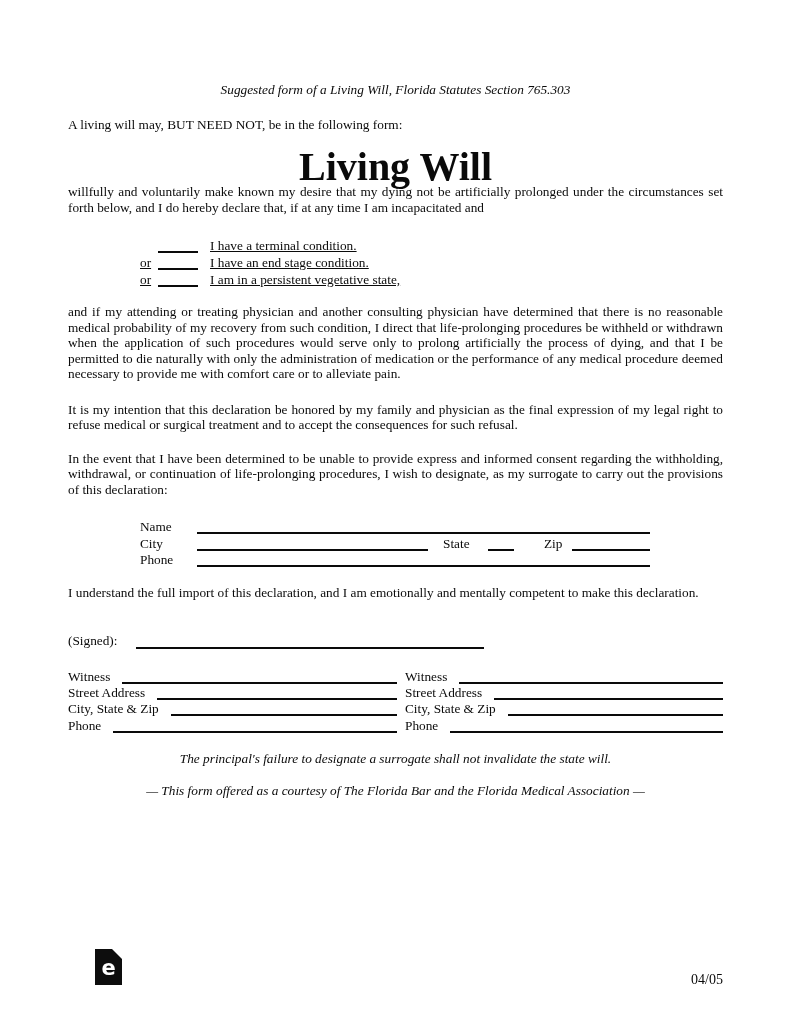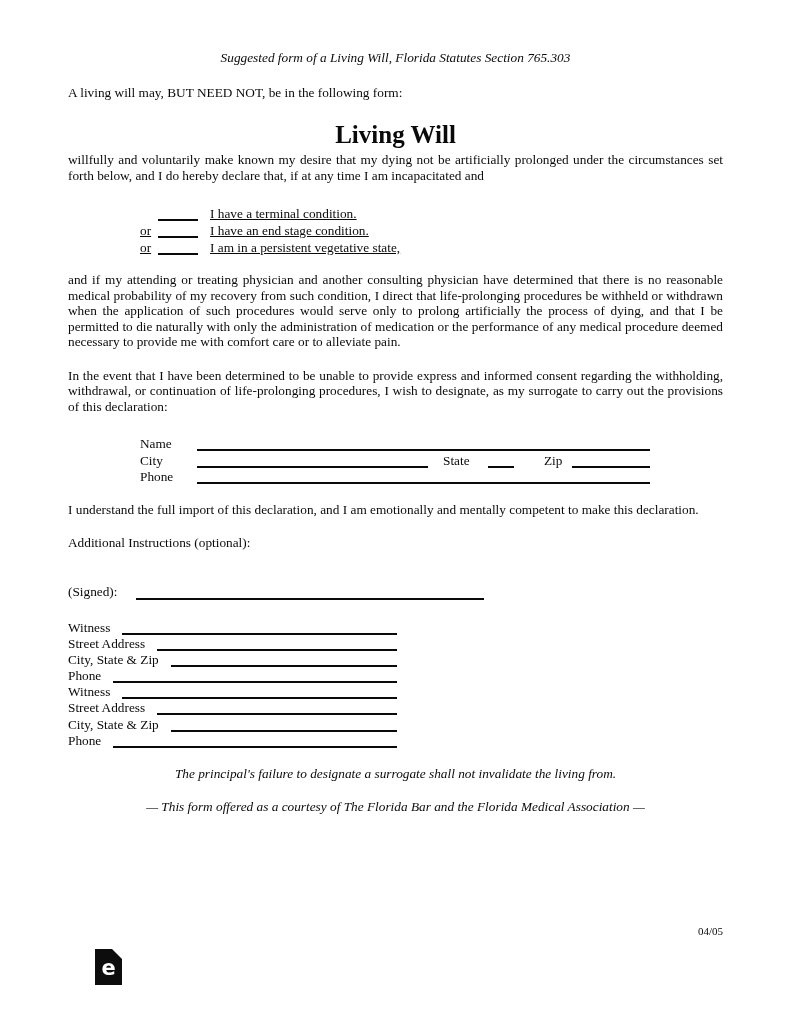--- a/index.html
+++ b/index.html
@@ -5,31 +5,31 @@
   html, body { margin: 0; padding: 0; background: #ffffff; }
   .page {
     position: relative;
     width: 791px;
     height: 1024px;
     background: #ffffff;
     font-family: "Liberation Serif", serif;
     color: #0a0a0a;
     overflow: hidden;
   }
-  .content { padding: 50px 68px 0 68px; font-size: 13.3px; line-height: 15.5px; }
+  .content { padding: 50px 68px 0 68px; font-size: 13.3px; line-height: 15.5px; margin-top: 32px; }
   p { margin: 0; }
   .center { text-align: center; }
   .italic { font-style: italic; }
   .just { text-align: justify; }
 
   .intro-line { margin-top: 19px; }
   .doc-title {
     margin: 18px 0 0 0;
     text-align: center;
-    font-size: 25px;
+    font-size: 40px;
     line-height: 34px;
     font-weight: bold;
     font-family: "Liberation Serif", serif;
   }
 
   .blank {
     display: inline-block;
     border-bottom: 2px solid #0a0a0a;
     height: 13px;
     flex: none;
@@ -66,35 +66,35 @@
   .zip-label { margin-left: 30px; width: 22px; flex: none; }
   .zip-line { flex: 1; margin-left: 6px; }
 
   .para-competence { margin-top: 16px; }
   .addl-label { margin-top: 18px; }
 
   .signed-row { display: flex; margin-top: 33px; align-items: flex-start; }
   .signed-line { width: 348px; margin-left: 18px; height: 14px; }
 
   
-  .wit-block { display: flex; margin-top: 20px; flex-direction: column; }
+  .wit-block { display: flex; margin-top: 20px; }
   .wit-col { width: 329px; margin-right: 8px; }
   .wit-col:last-child { flex: 1; margin-right: 0; }
   .wit-row { display: flex; height: 16.2px; align-items: flex-start; }
   .wit-label { flex: none; white-space: pre; }
   .wit-line { flex: 1; margin-left: 12px; }
 
   .footer-note { margin-top: 17px; }
   .courtesy-note { margin-top: 17px; }
 
   .revision {
     position: absolute;
-    top: 925px;
+    top: 972px;
     right: 68px;
-    font-size: 11px;
+    font-size: 14px;
   }
 
   
   .logo {
     position: absolute;
     left: 95px;
     top: 949px;
     width: 27px;
     height: 36px;
     background: #0d0d0d;
@@ -139,20 +139,21 @@
       </div>
       <div class="cond-row">
         <span class="cond-or">or</span>
         <span class="blank cond-blank"></span>
         <span class="cond-text">I am in a persistent vegetative state,</span>
       </div>
     </div>
 
     <p class="just para-physician">and if my attending or treating physician and another consulting physician have determined that there is no reasonable medical probability of my recovery from such condition, I direct that life-prolonging procedures be withheld or withdrawn when the application of such procedures would serve only to prolong artificially the process of dying, and that I be permitted to die naturally with only the administration of medication or the performance of any medical procedure deemed necessary to provide me with comfort care or to alleviate pain.</p>
 
+    <p class="just para-intention">It is my intention that this declaration be honored by my family and physician as the final expression of my legal right to refuse medical or surgical treatment and to accept the consequences for such refusal.</p>
 
     <p class="just para-surrogate">In the event that I have been determined to be unable to provide express and informed consent regarding the withholding, withdrawal, or continuation of life-prolonging procedures, I wish to designate, as my surrogate to carry out the provisions of this declaration:</p>
 
     <div class="sur-block">
       <div class="sur-row">
         <span class="sur-label">Name</span>
         <span class="blank sur-line"></span>
       </div>
       <div class="sur-row">
         <span class="sur-label">City</span>
@@ -163,21 +164,20 @@
         <span class="blank zip-line"></span>
       </div>
       <div class="sur-row">
         <span class="sur-label">Phone</span>
         <span class="blank sur-line"></span>
       </div>
     </div>
 
     <p class="just para-competence">I understand the full import of this declaration, and I am emotionally and mentally competent to make this declaration.</p>
 
-    <p class="addl-label">Additional Instructions (optional):</p>
 
     <div class="signed-row">
       <span>(Signed):</span>
       <span class="blank signed-line"></span>
     </div>
 
     <div class="wit-block">
       <div class="wit-col">
         <div class="wit-row">
           <span class="wit-label">Witness</span>
@@ -209,21 +209,21 @@
           <span class="wit-label">City, State &amp; Zip</span>
           <span class="blank wit-line"></span>
         </div>
         <div class="wit-row">
           <span class="wit-label">Phone</span>
           <span class="blank wit-line"></span>
         </div>
       </div>
     </div>
 
-    <p class="center italic footer-note">The principal's failure to designate a surrogate shall not invalidate the living from.</p>
+    <p class="center italic footer-note">The principal's failure to designate a surrogate shall not invalidate the state will.</p>
 
     <p class="center italic courtesy-note">— This form offered as a courtesy of The Florida Bar and the Florida Medical Association —</p>
 
   </div>
 
   <div class="revision">04/05</div>
 
   <div class="logo">
     <span class="logo-letter">e</span>
   </div>

